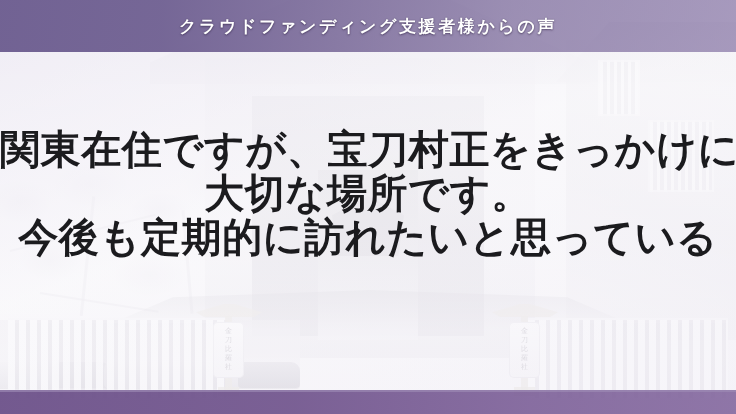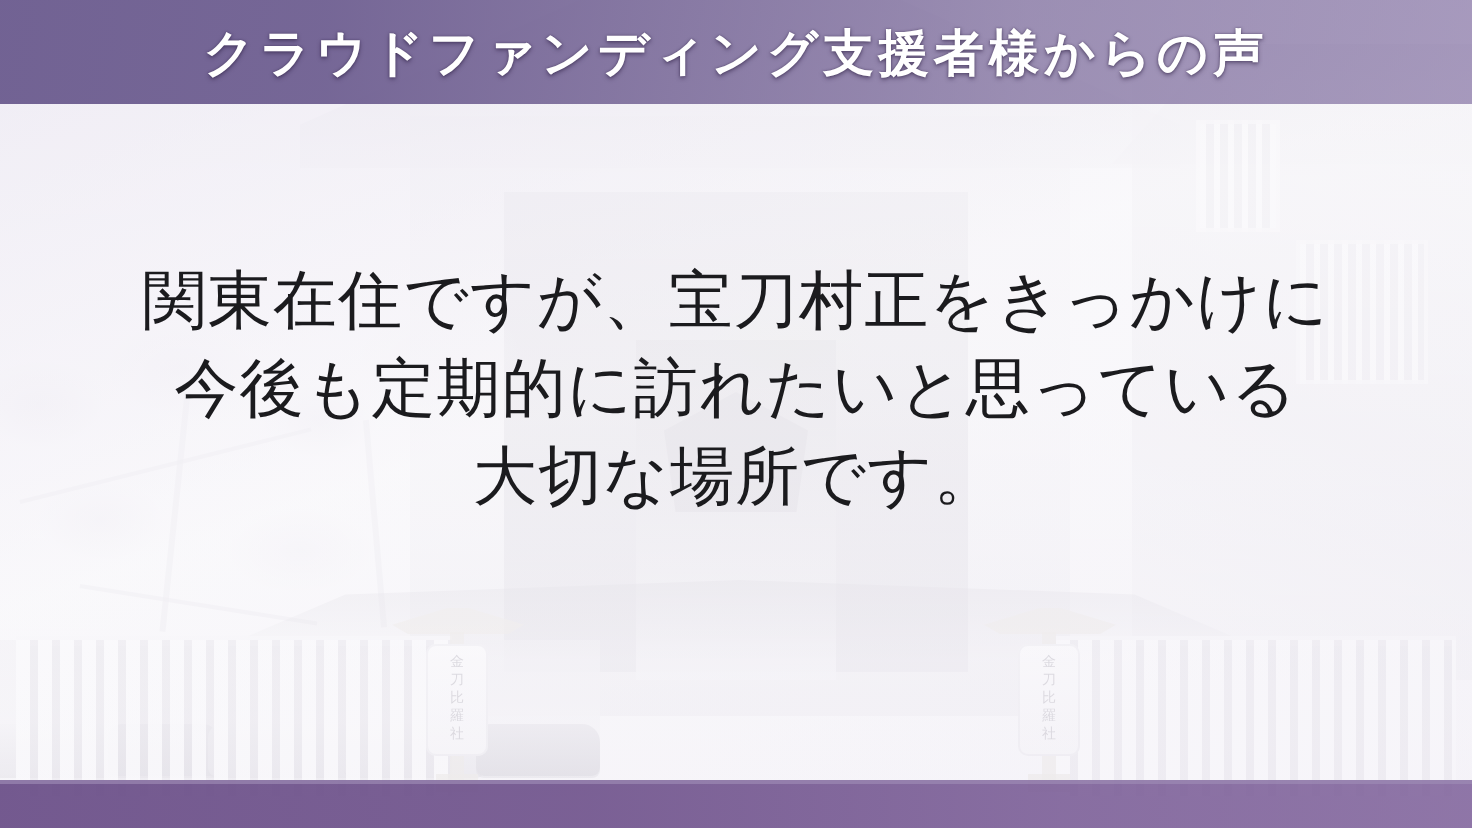--- a/index.html
+++ b/index.html
@@ -181,21 +181,21 @@
       rgba(104,88,140,.90) 22%,
       rgba(110,93,144,.80) 46%,
       rgba(121,104,153,.72) 70%,
       rgba(132,114,163,.70) 100%);
     display:flex; align-items:center; justify-content:center;
   }
   .header-title {
     color:#ffffff;
     font-family:Liberation Serif, serif;
     font-weight:bold;
-    font-size:25px;
+    font-size:17px;
     letter-spacing:2.6px;
     white-space:nowrap;
     text-shadow:0 1px 2px rgba(44,30,66,.55), 0 0 1px rgba(44,30,66,.5);
   }
 
   
   .footer-band {
     position:absolute; left:0; bottom:0; width:736px; height:24px;
     background:linear-gradient(to right,
       rgba(104,76,134,.92) 0%,
@@ -208,23 +208,24 @@
     position:absolute; left:0; top:0; width:736px; height:2px;
     background:rgba(158,140,182,.65);
   }
 
   
   .testimonial {
     position:absolute; left:0; right:0; top:128px;
     text-align:center;
     color:#1b1b1e;
     font-family:"Liberation Serif", serif;
-    font-size:32px;
+    font-size:40px;
     line-height:44px;
     letter-spacing:.6px;
+    font-weight:bold;
   }
   .testimonial .line { display:block; white-space:nowrap; }
 </style>
 </head>
 <body>
 
 <div class="slide">
 
   <div class="photo">
     <div class="photo-base"></div>
@@ -290,19 +291,19 @@
     <div class="veil"></div>
     <div class="veil-tint"></div>
   </div>
 
   <div class="header-band">
     <div class="header-title">クラウドファンディング支援者様からの声</div>
   </div>
 
   <div class="testimonial">
     <span class="line">関東在住ですが、宝刀村正をきっかけに</span>
+    <span class="line">大切な場所です。</span>
     <span class="line">今後も定期的に訪れたいと思っている</span>
-    <span class="line">大切な場所です。</span>
   </div>
 
   <div class="footer-band"></div>
 
 </div>
 
 </body></html>

